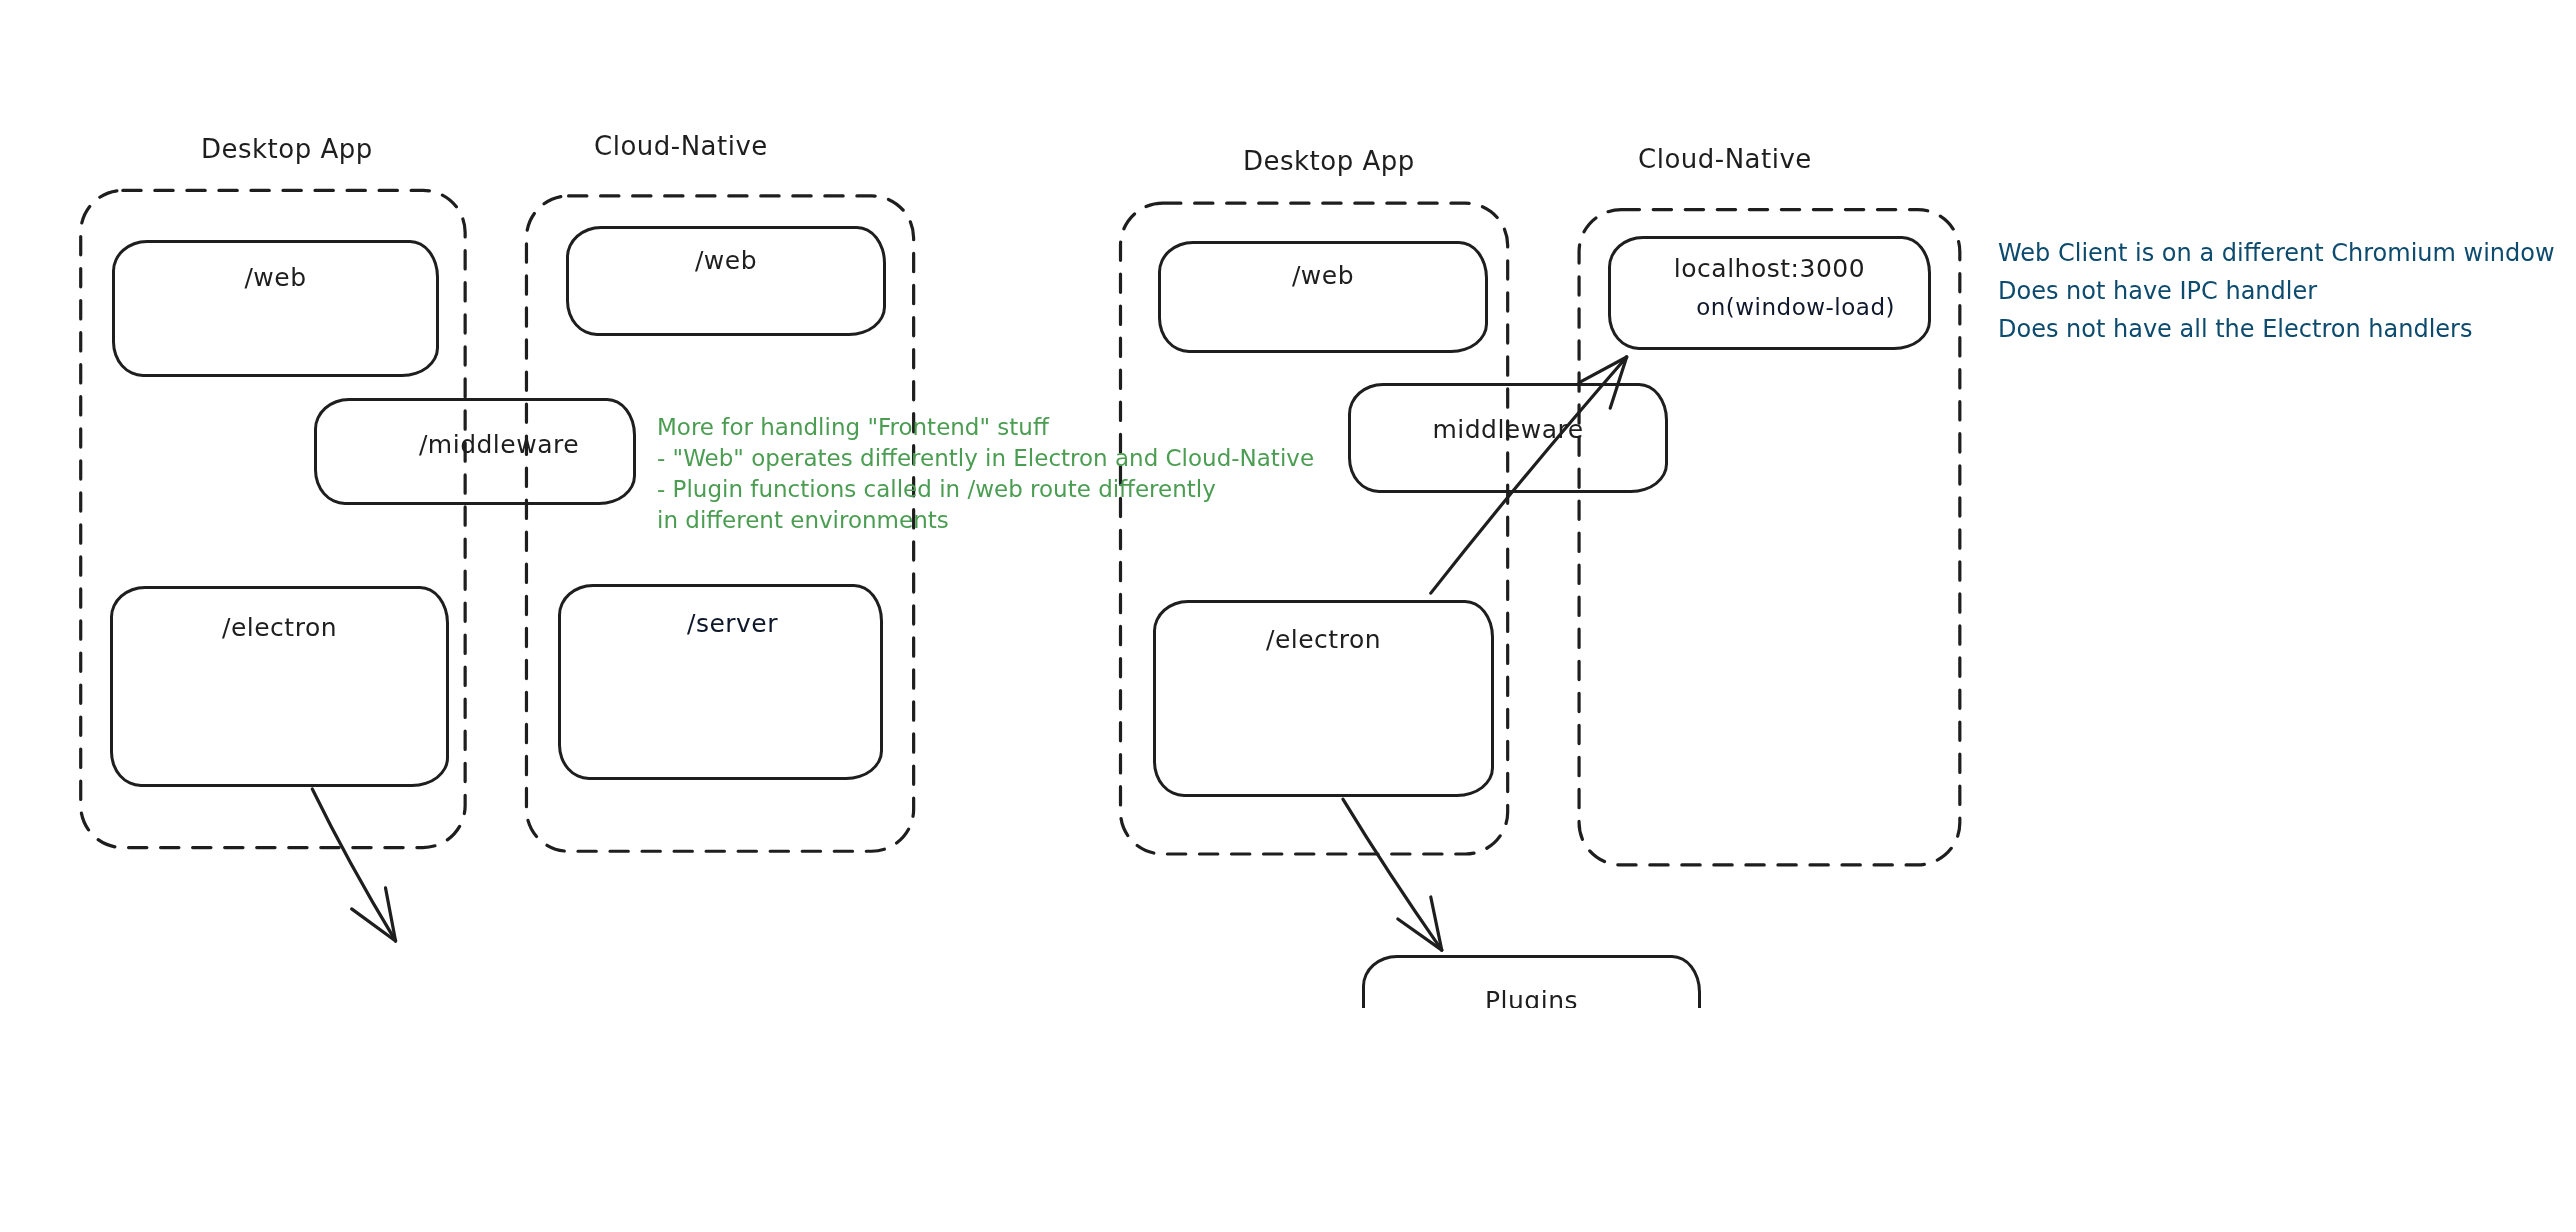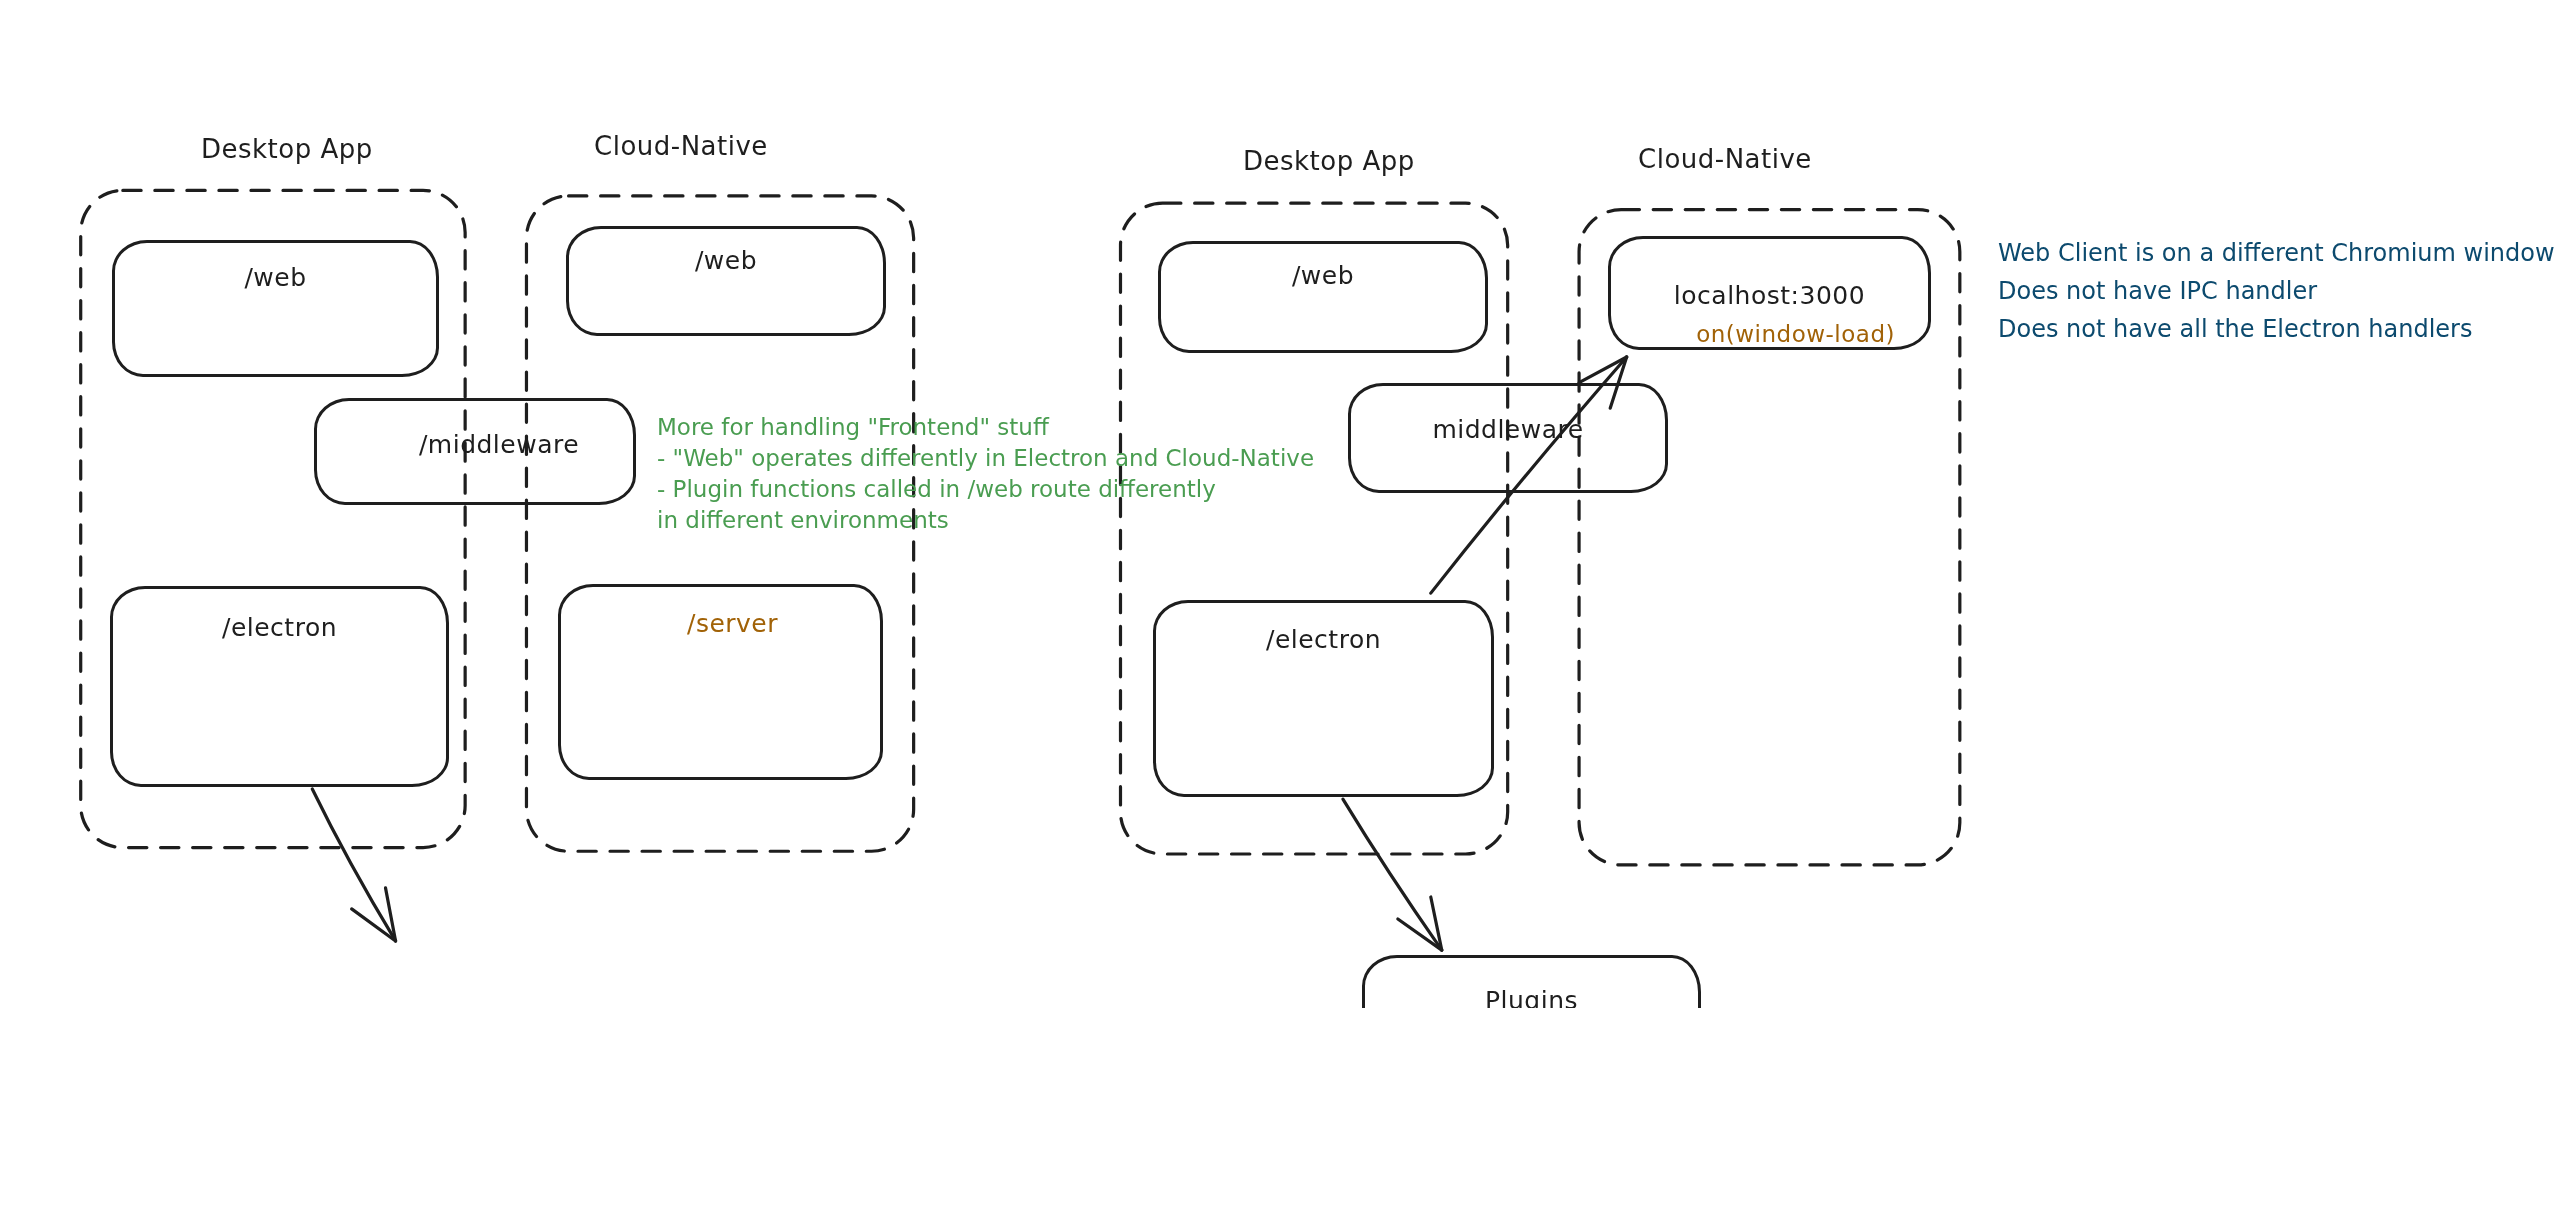--- a/index.html
+++ b/index.html
@@ -37,21 +37,21 @@
     position: absolute;
     font-size: 26px;
     letter-spacing: 0.5px;
     white-space: nowrap;
     z-index: 2;
   }
   .annotation { position: absolute; z-index: 2; }
   .annotation div { white-space: nowrap; }
   #green-note { left: 657px; top: 412px; font-size: 23px; line-height: 31px; color: #4a9d51; }
   #red-note   { left: 1998px; top: 234px; font-size: 24px; line-height: 38px; color: #0c4a6e; }
-  .red-text { color: #a16207; }
+  .red-text { color: #0f172a; }
 </style>
 </head>
 <body>
 
 <div id="canvas">
 
   <svg id="bg-layer" width="2576" height="1232" viewBox="0 0 2814 1346">
     <g fill="none" stroke="#1e1e1e" stroke-width="3.5" stroke-linecap="round">
       <rect x="88" y="208" width="420" height="718" rx="46" stroke-dasharray="20 15"></rect>
       <rect x="575" y="214" width="423" height="716" rx="46" stroke-dasharray="20 15"></rect>
@@ -109,21 +109,21 @@
     <div>in different environments</div>
   </div>
 
   <div class="title" style="left:1243px; top:146px;">Desktop App</div>
   <div class="title" style="left:1638px; top:144px;">Cloud-Native</div>
 
   <div class="box" style="left:1158px; top:241px; width:330px; height:112px;">
     <span class="lbl" style="margin-top:16.5px;">/web</span>
   </div>
 
-  <div class="box" style="left:1608px; top:236px; width:323px; height:114px;justify-content:flex-end;">
+  <div class="box" style="left:1608px; top:236px; width:323px; height:114px;">
     <span class="lbl" style="margin-top:14.6px;">localhost:3000</span>
     <span class="lbl red-text" style="margin-top:11px; align-self:flex-end; padding-right:33px; font-size:23px;">on(window-load)</span>
   </div>
 
   <div class="box" style="left:1348px; top:383px; width:320px; height:110px;">
     <span class="lbl" style="margin-top:29px;">middleware</span>
   </div>
 
   <div class="box" style="left:1153px; top:600px; width:341px; height:197px;">
     <span class="lbl" style="margin-top:22px;">/electron</span>

